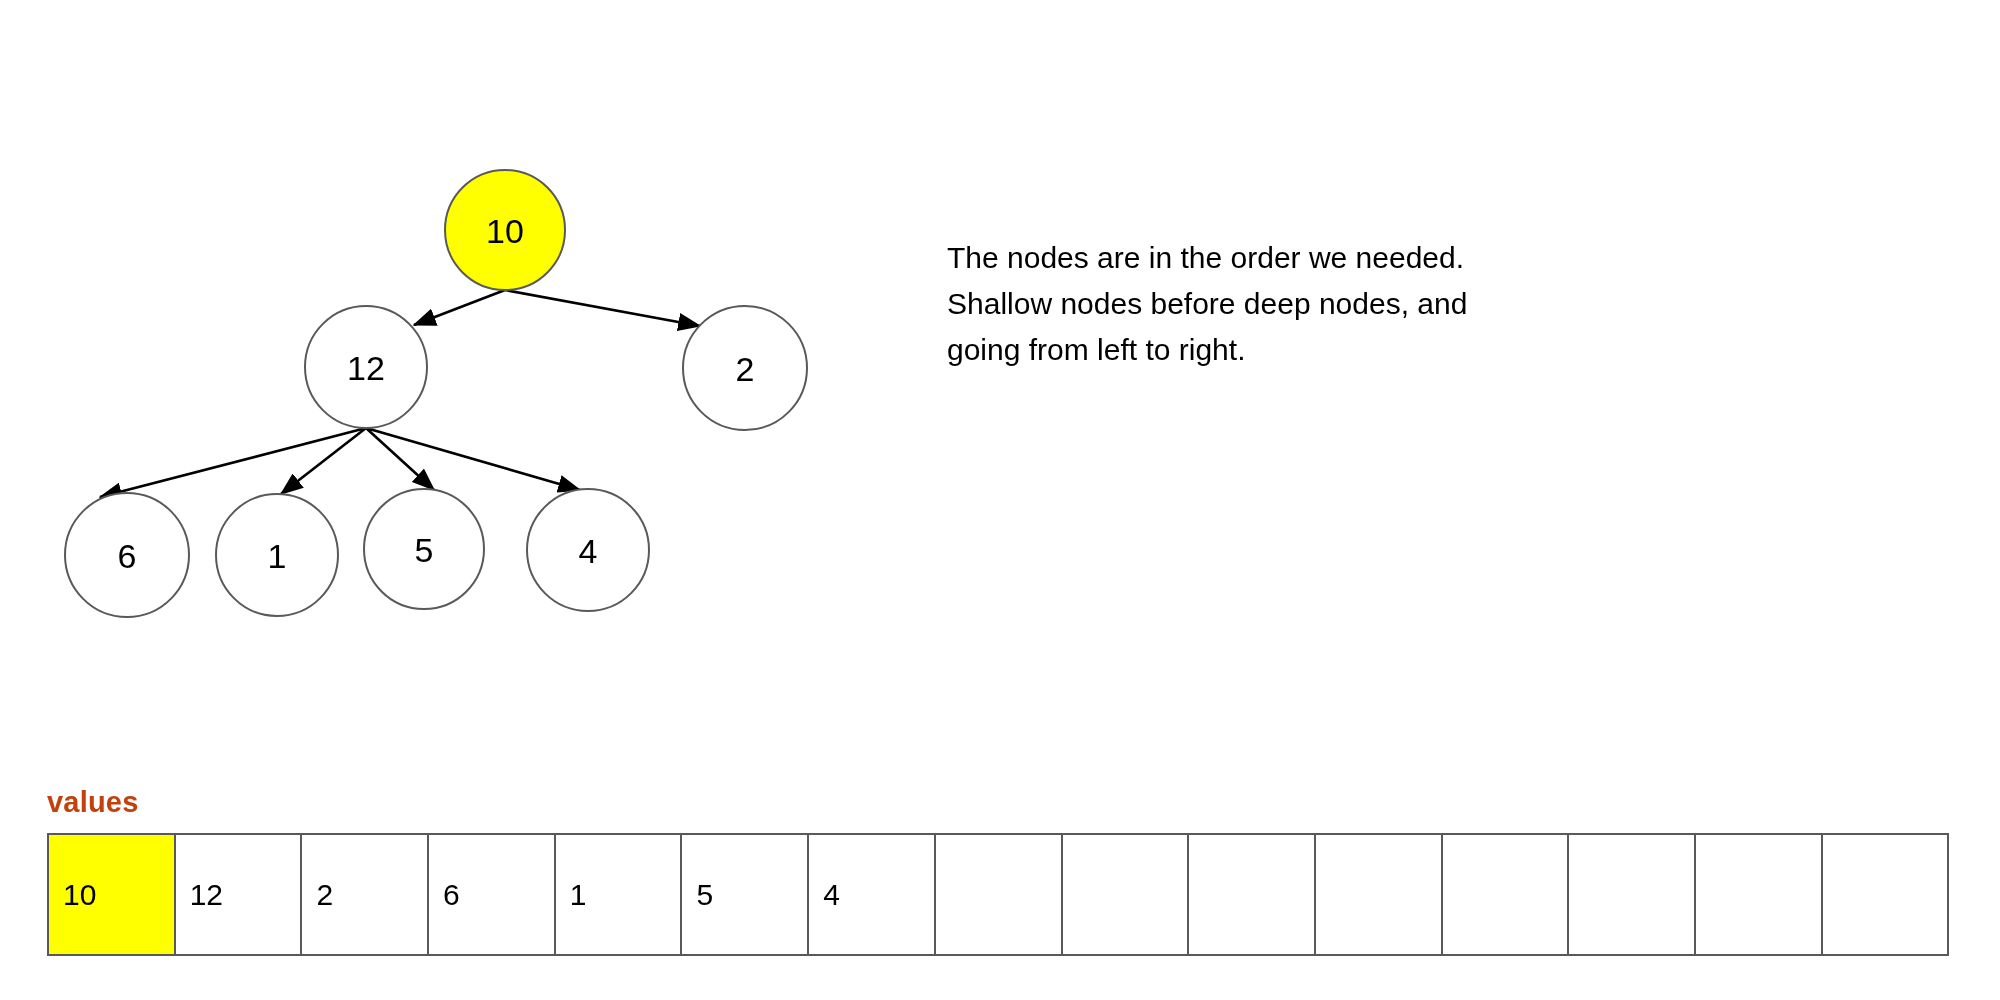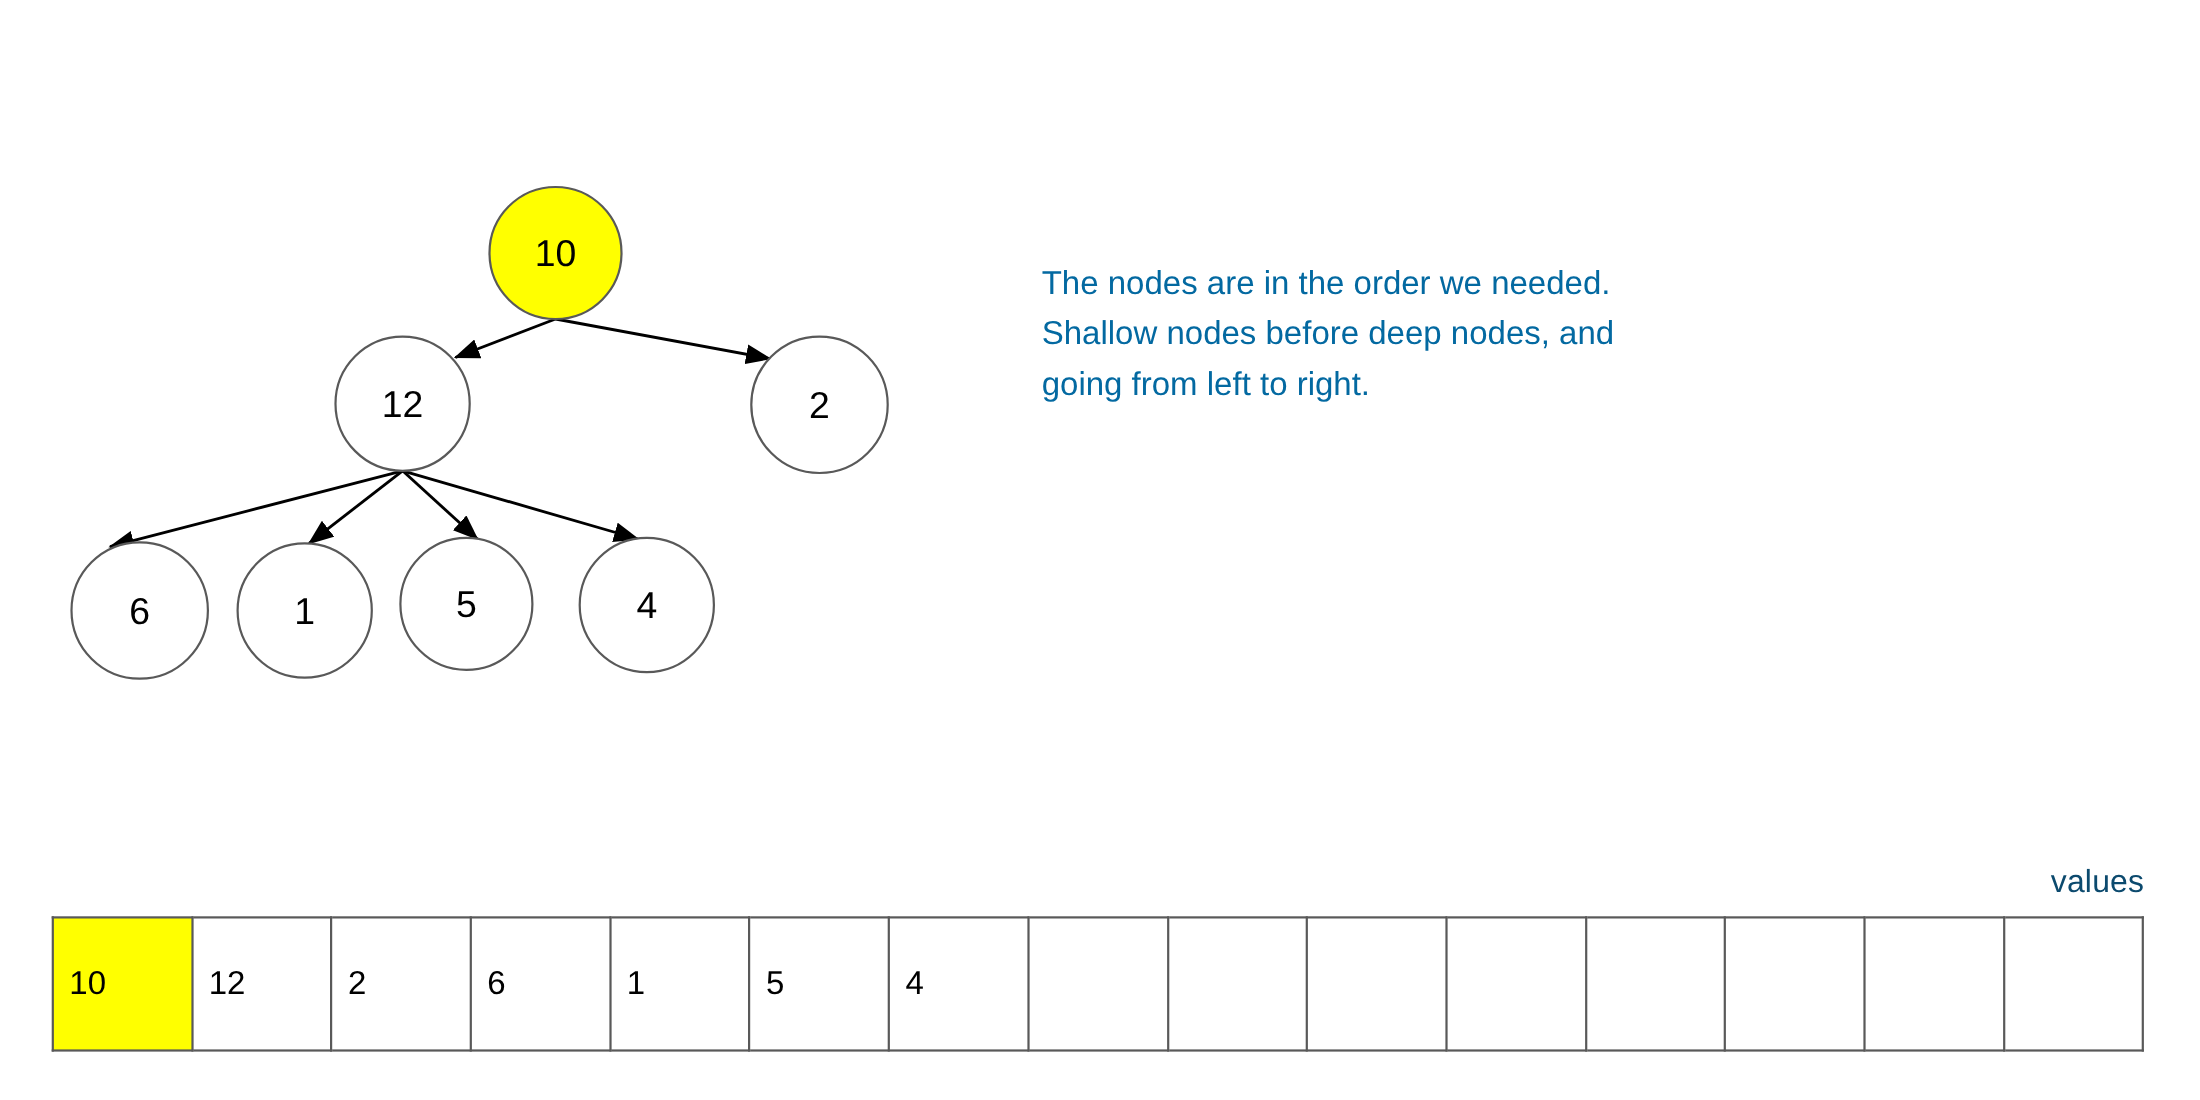--- a/index.html
+++ b/index.html
@@ -45,36 +45,35 @@
     fill: none;
   }
 
   #explain-text {
     position: absolute;
     left: 947px;
     top: 235px;
     width: 700px;
     font-size: 30px;
     line-height: 46px;
-    color: #0369a1;
+    color: #000000;
     white-space: pre-line;
   }
 
   #values-section {
     position: absolute;
     left: 47px;
     top: 786px;
   }
   #values-title {
     font-size: 29px;
-    font-weight: normal;
-    color: #0c4a6e;
+    font-weight: bold;
+    color: #c2410c;
     margin: 0 0 14px 0;
     letter-spacing: 0.2px;
-    text-align: right;
   }
   #values-table {
     border-collapse: collapse;
     table-layout: fixed;
     width: 1901px;
   }
   #values-table td {
     border: 2px solid #595959;
     height: 121px;
     width: 126.7px;

